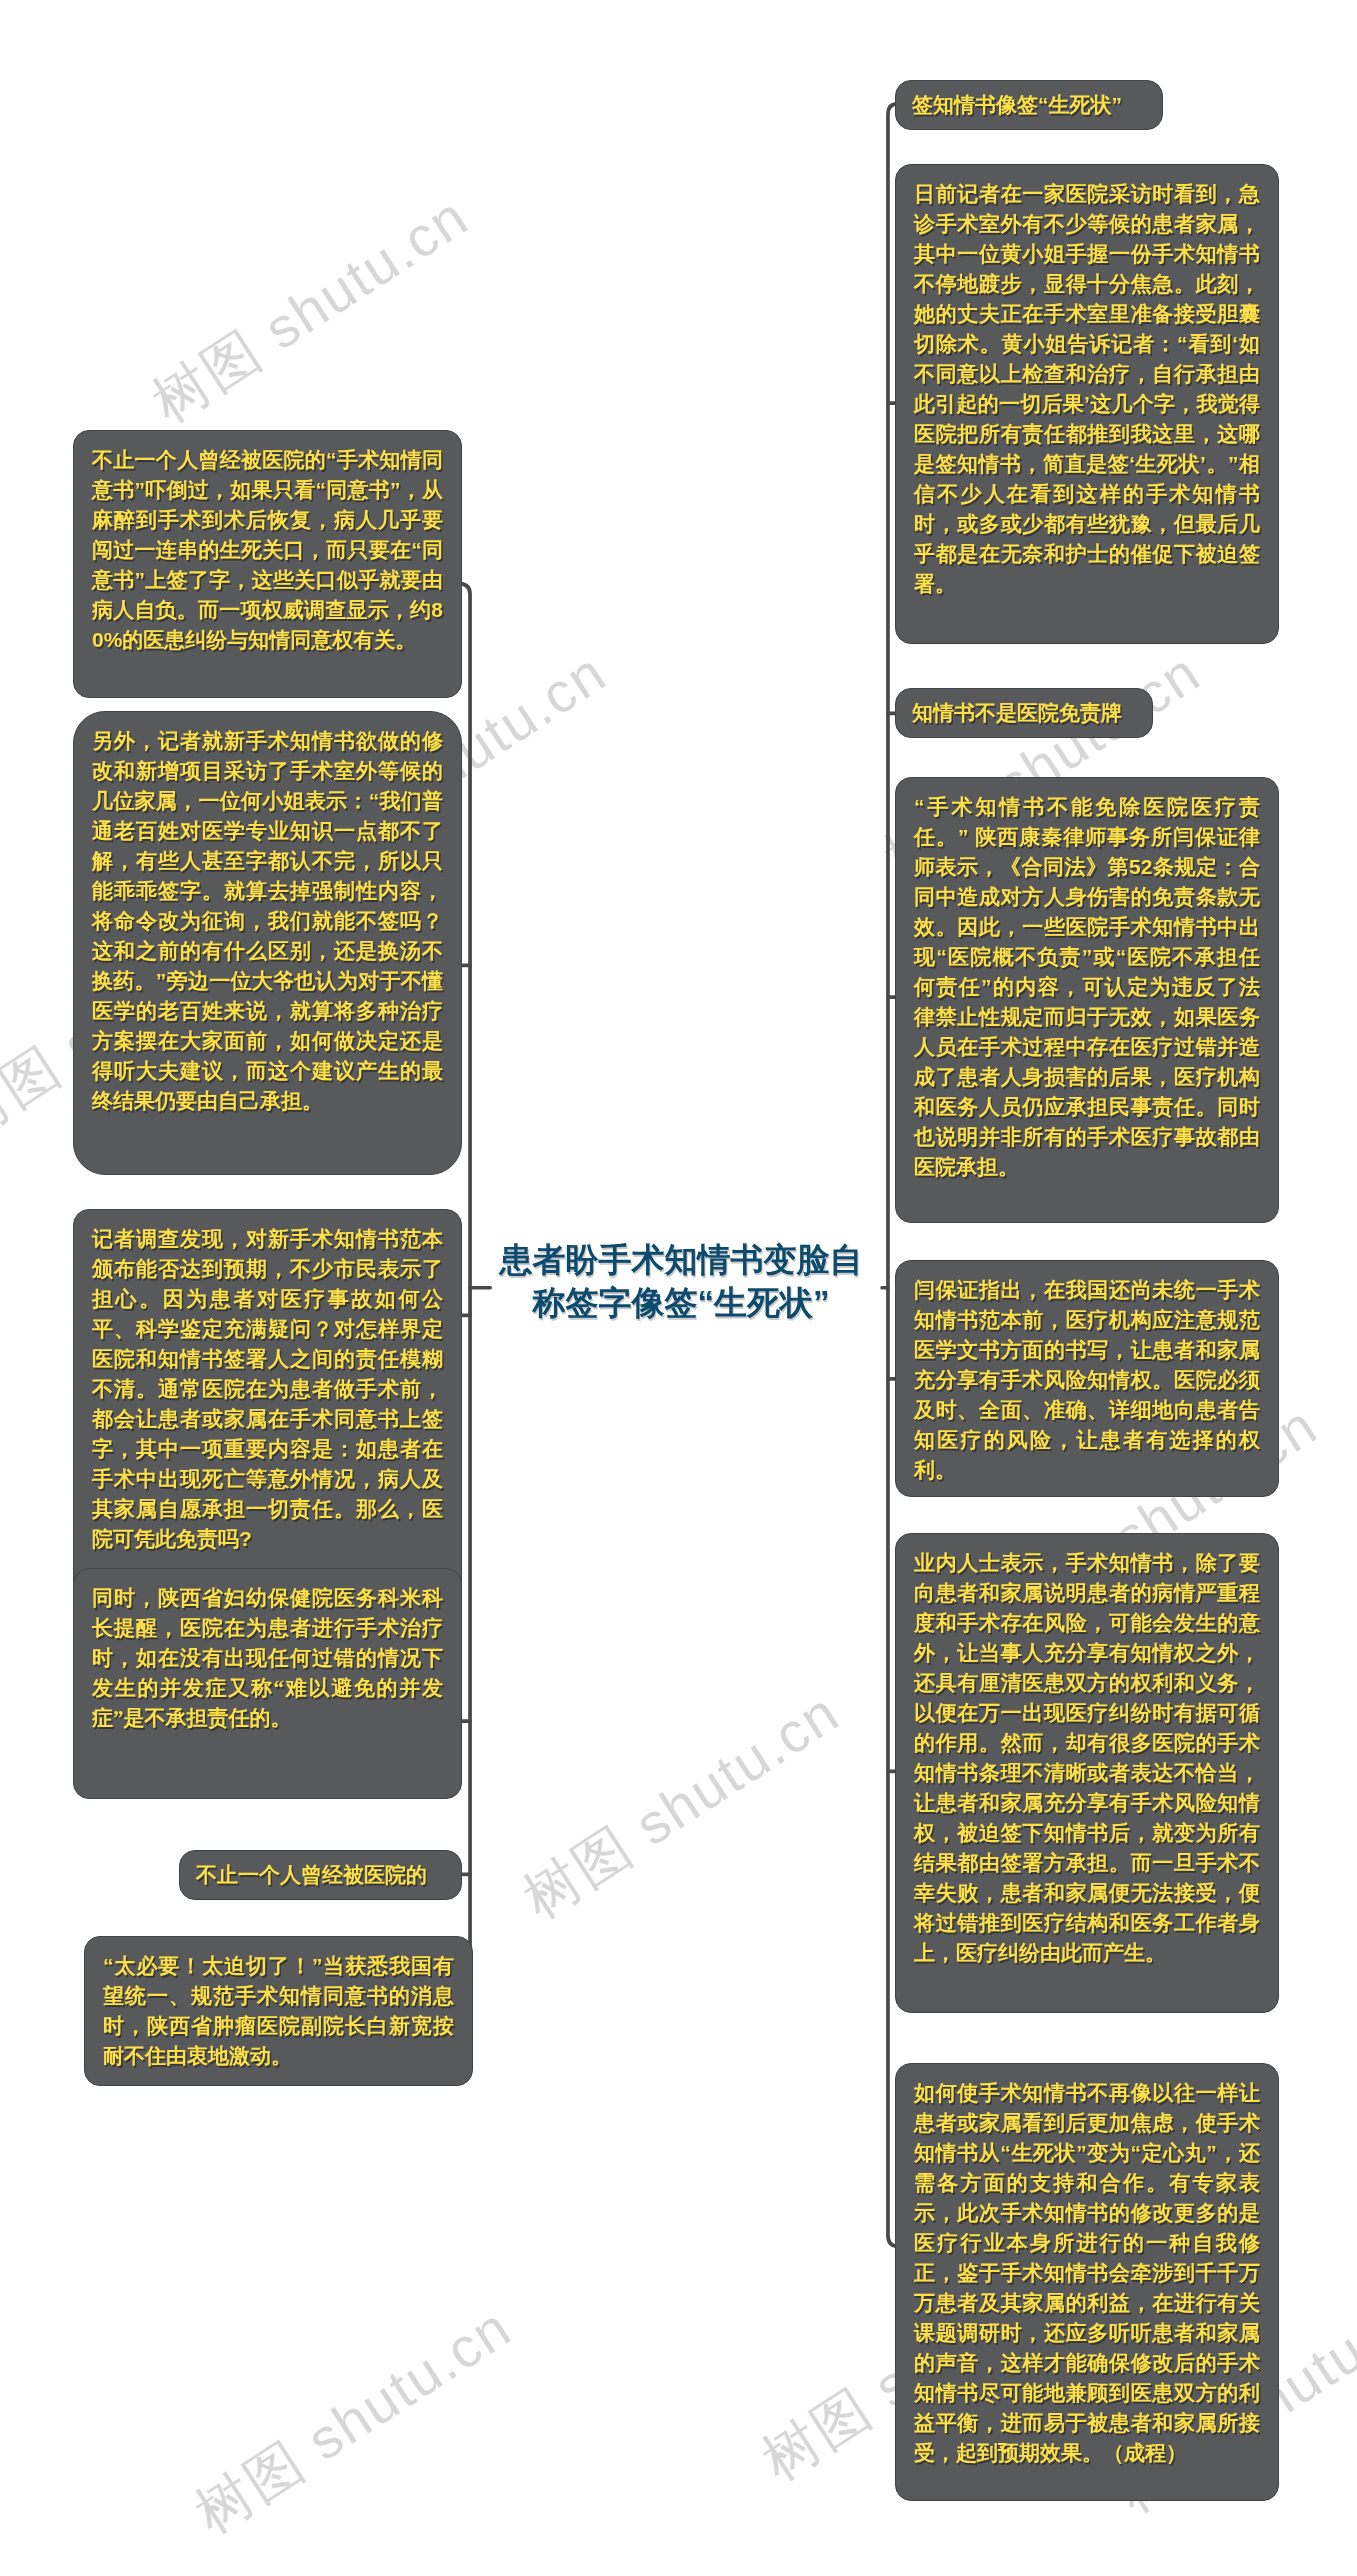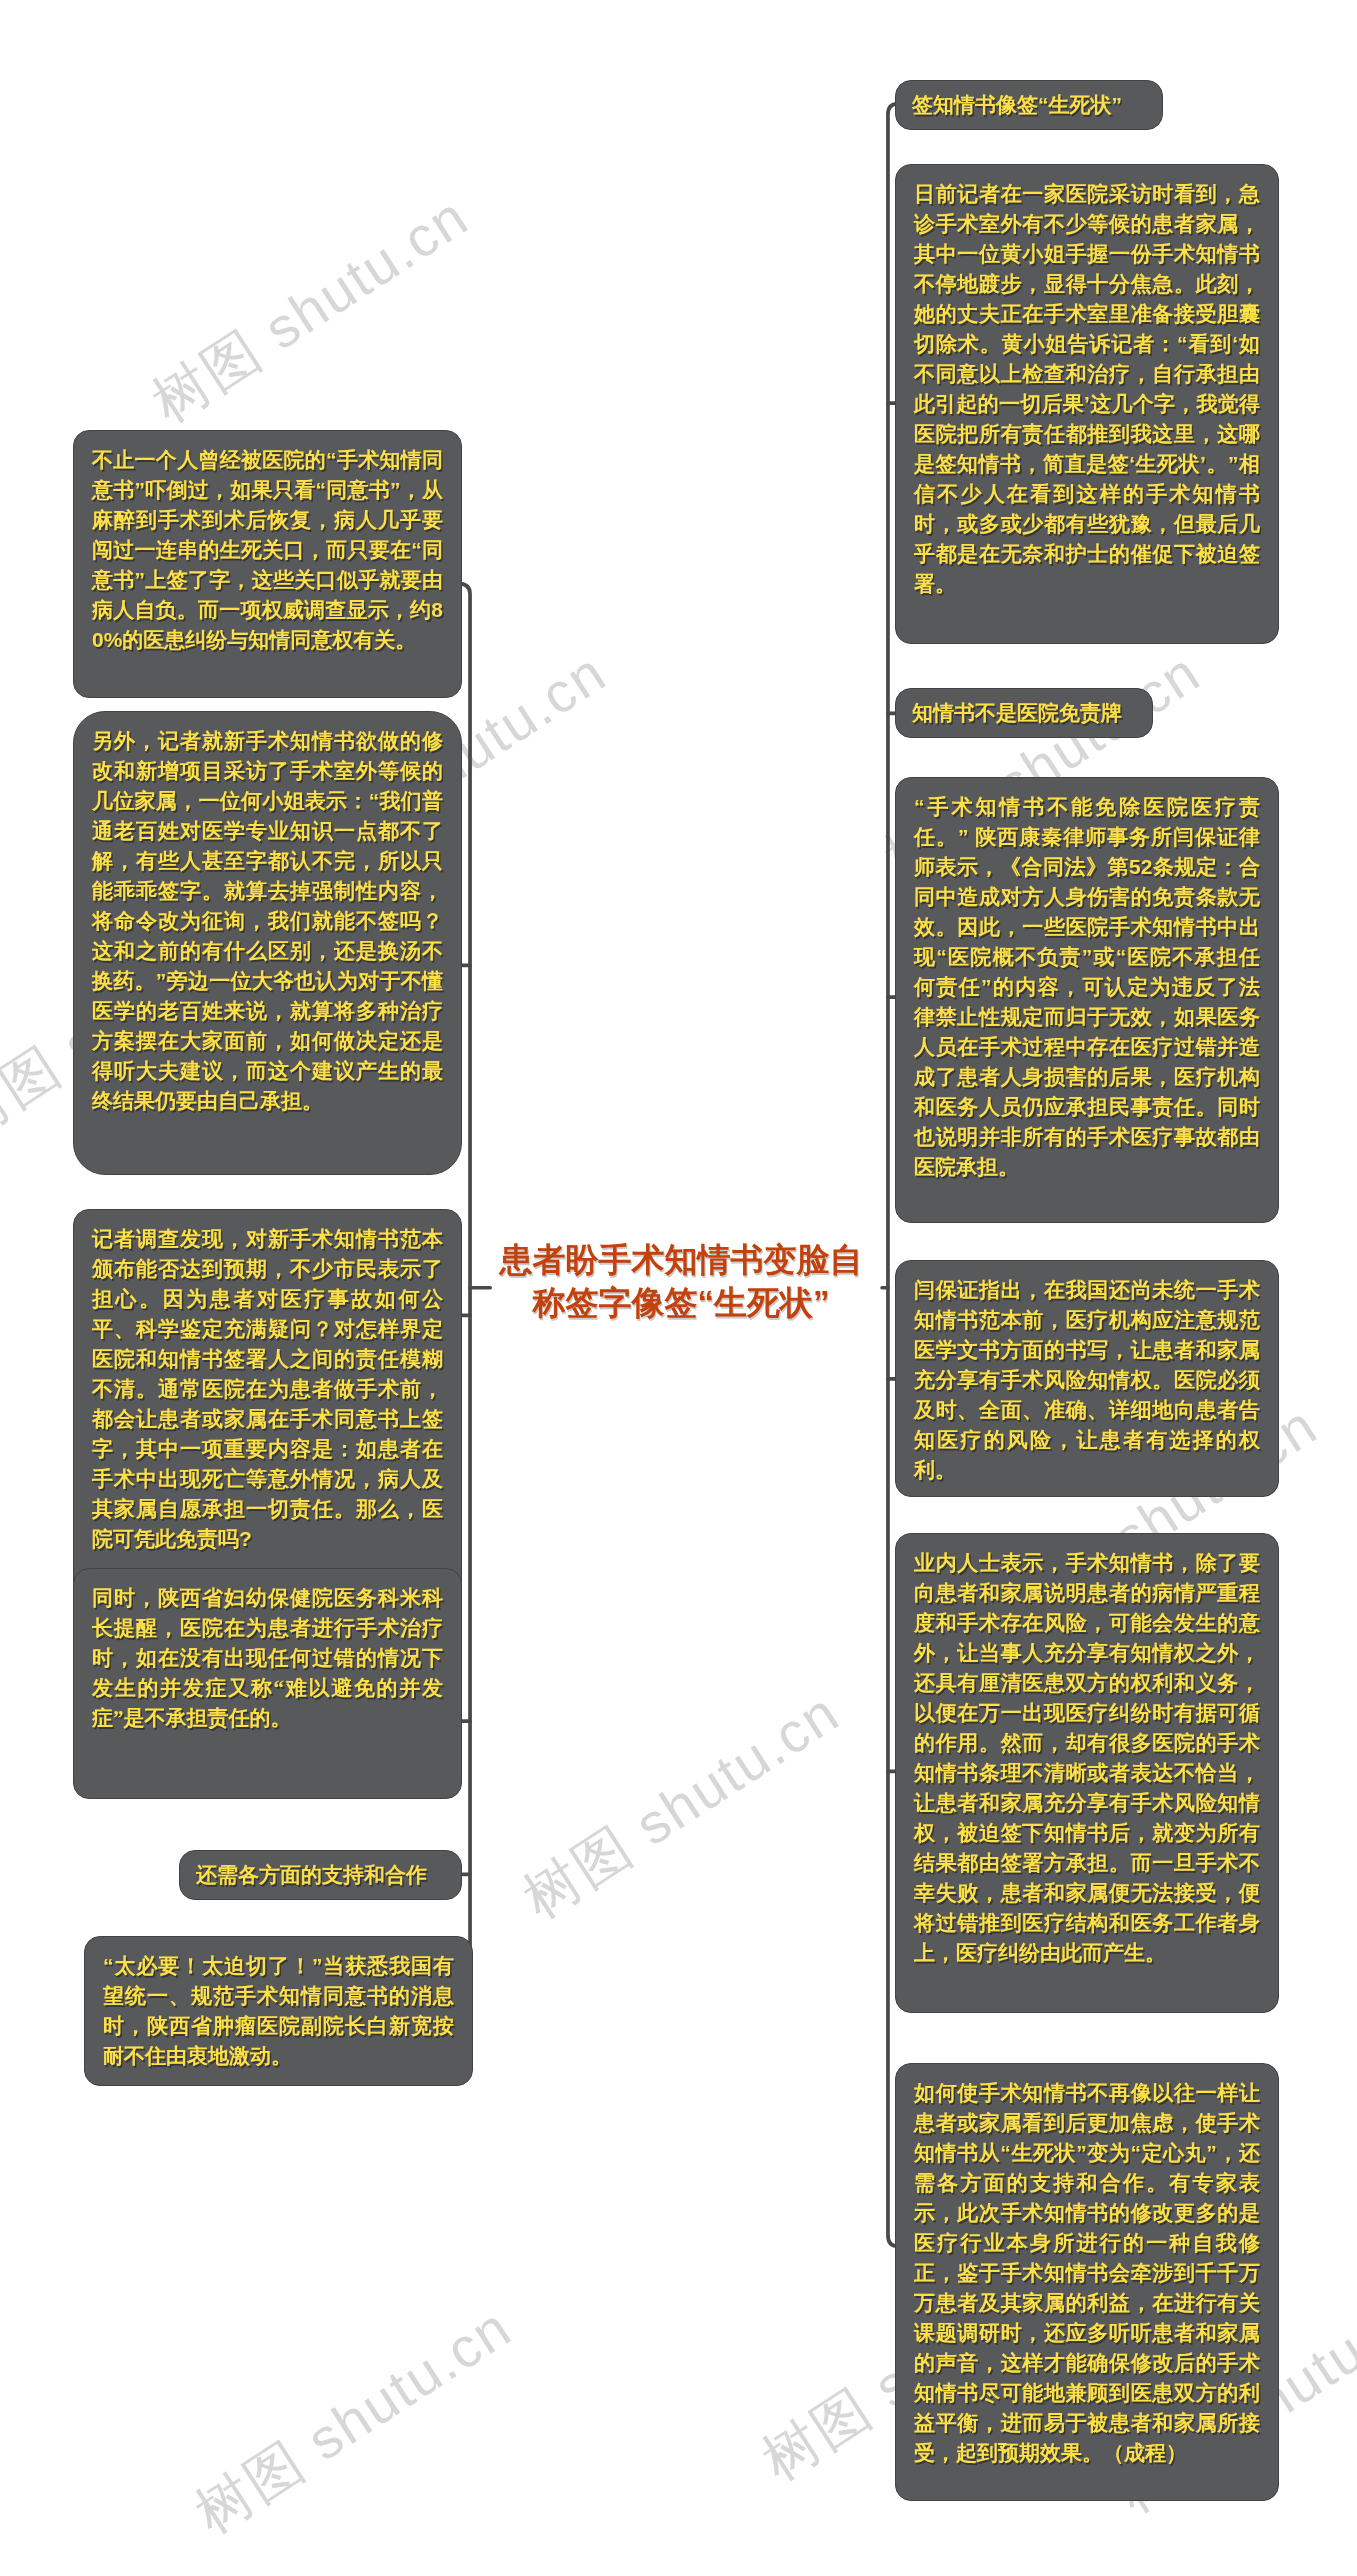--- a/index.html
+++ b/index.html
@@ -55,21 +55,21 @@
     text-align: left;
     padding: 0 16px;
     white-space: nowrap;
   }
   #central-topic {
     position: absolute;
     left: 477px;
     top: 1238px;
     width: 408px;
     z-index: 3;
-    color: #c2410c;
+    color: #0c4a6e;
     font-size: 33px;
     line-height: 43px;
     font-weight: bold;
     text-align: center;
     text-shadow: 1.1px 1.6px 0 #c9c9c9;
   }
   
   #l-box1 { left: 73px; top: 422px;  width: 389px; height: 268px; margin-top: 8px; }
   #l-box2 { left: 73px; top: 711px; width: 389px; height: 464px; border-radius: 32px; }
   #l-box3 { left: 73px; top: 1209px; width: 389px; height: 392px; }
@@ -122,21 +122,21 @@
 
   <div id="central-topic">
     <div>患者盼手术知情书变脸自</div>
     <div>称签字像签“生死状”</div>
   </div>
 
   <div class="node" id="l-box1">不止一个人曾经被医院的“手术知情同意书”吓倒过，如果只看“同意书”，从麻醉到手术到术后恢复，病人几乎要闯过一连串的生死关口，而只要在“同意书”上签了字，这些关口似乎就要由病人自负。而一项权威调查显示，约80%的医患纠纷与知情同意权有关。</div>
   <div class="node" id="l-box2">另外，记者就新手术知情书欲做的修改和新增项目采访了手术室外等候的几位家属，一位何小姐表示：“我们普通老百姓对医学专业知识一点都不了解，有些人甚至字都认不完，所以只能乖乖签字。就算去掉强制性内容，将命令改为征询，我们就能不签吗？这和之前的有什么区别，还是换汤不换药。”旁边一位大爷也认为对于不懂医学的老百姓来说，就算将多种治疗方案摆在大家面前，如何做决定还是得听大夫建议，而这个建议产生的最终结果仍要由自己承担。</div>
   <div class="node" id="l-box3">记者调查发现，对新手术知情书范本颁布能否达到预期，不少市民表示了担心。因为患者对医疗事故如何公平、科学鉴定充满疑问？对怎样界定医院和知情书签署人之间的责任模糊不清。通常医院在为患者做手术前，都会让患者或家属在手术同意书上签字，其中一项重要内容是：如患者在手术中出现死亡等意外情况，病人及其家属自愿承担一切责任。那么，医院可凭此免责吗?</div>
   <div class="node" id="l-box4">同时，陕西省妇幼保健院医务科米科长提醒，医院在为患者进行手术治疗时，如在没有出现任何过错的情况下发生的并发症又称“难以避免的并发症”是不承担责任的。</div>
-  <div class="node node-header" id="l-header">还需各方面的支持和合作</div>
+  <div class="node node-header" id="l-header">不止一个人曾经被医院的</div>
   <div class="node" id="l-box5">“太必要！太迫切了！”当获悉我国有望统一、规范手术知情同意书的消息时，陕西省肿瘤医院副院长白新宽按耐不住由衷地激动。</div>
 
   <div class="node node-header" id="r-header1">签知情书像签“生死状”</div>
   <div class="node" id="r-box1">日前记者在一家医院采访时看到，急诊手术室外有不少等候的患者家属，其中一位黄小姐手握一份手术知情书不停地踱步，显得十分焦急。此刻，她的丈夫正在手术室里准备接受胆囊切除术。黄小姐告诉记者：“看到‘如不同意以上检查和治疗，自行承担由此引起的一切后果’这几个字，我觉得医院把所有责任都推到我这里，这哪是签知情书，简直是签‘生死状’。”相信不少人在看到这样的手术知情书时，或多或少都有些犹豫，但最后几乎都是在无奈和护士的催促下被迫签署。</div>
   <div class="node node-header" id="r-header2">知情书不是医院免责牌</div>
   <div class="node" id="r-box2">“手术知情书不能免除医院医疗责任。” 陕西康秦律师事务所闫保证律师表示，《合同法》第52条规定：合同中造成对方人身伤害的免责条款无效。因此，一些医院手术知情书中出现“医院概不负责”或“医院不承担任何责任”的内容，可认定为违反了法律禁止性规定而归于无效，如果医务人员在手术过程中存在医疗过错并造成了患者人身损害的后果，医疗机构和医务人员仍应承担民事责任。同时也说明并非所有的手术医疗事故都由医院承担。</div>
   <div class="node" id="r-box3">闫保证指出，在我国还尚未统一手术知情书范本前，医疗机构应注意规范医学文书方面的书写，让患者和家属充分享有手术风险知情权。医院必须及时、全面、准确、详细地向患者告知医疗的风险，让患者有选择的权利。</div>
   <div class="node" id="r-box4">业内人士表示，手术知情书，除了要向患者和家属说明患者的病情严重程度和手术存在风险，可能会发生的意外，让当事人充分享有知情权之外，还具有厘清医患双方的权利和义务，以便在万一出现医疗纠纷时有据可循的作用。然而，却有很多医院的手术知情书条理不清晰或者表达不恰当，让患者和家属充分享有手术风险知情权，被迫签下知情书后，就变为所有结果都由签署方承担。而一旦手术不幸失败，患者和家属便无法接受，便将过错推到医疗结构和医务工作者身上，医疗纠纷由此而产生。</div>
   <div class="node" id="r-box5">如何使手术知情书不再像以往一样让患者或家属看到后更加焦虑，使手术知情书从“生死状”变为“定心丸”，还需各方面的支持和合作。有专家表示，此次手术知情书的修改更多的是医疗行业本身所进行的一种自我修正，鉴于手术知情书会牵涉到千千万万患者及其家属的利益，在进行有关课题调研时，还应多听听患者和家属的声音，这样才能确保修改后的手术知情书尽可能地兼顾到医患双方的利益平衡，进而易于被患者和家属所接受，起到预期效果。（成程）</div>
 

